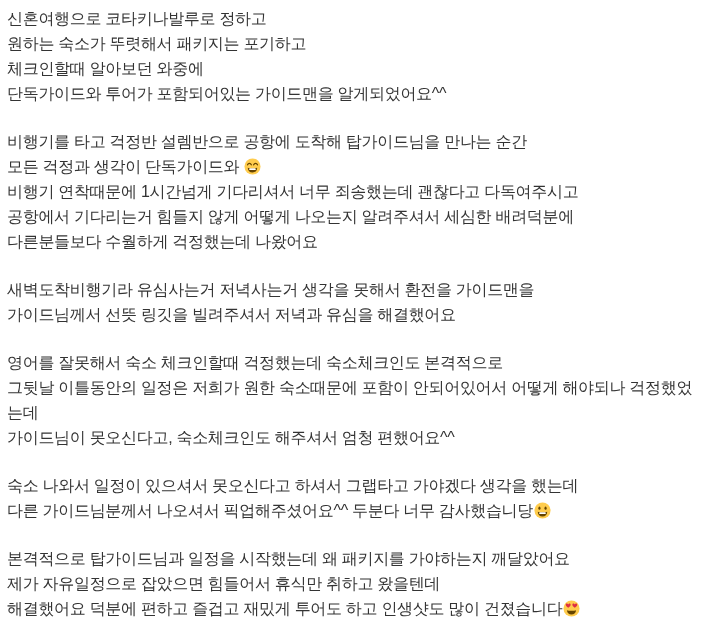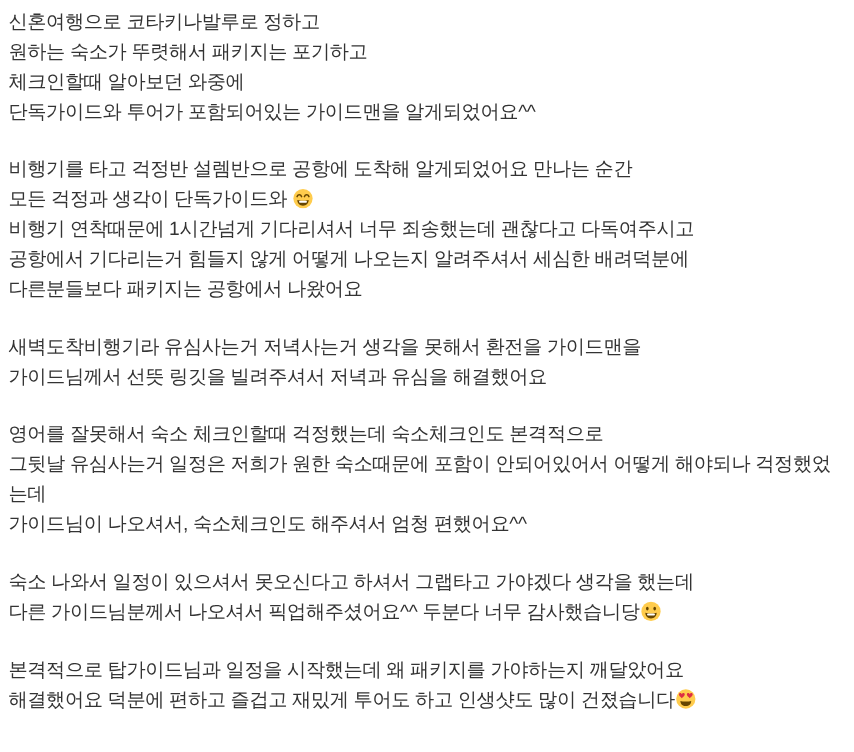--- a/index.html
+++ b/index.html
@@ -41,57 +41,58 @@
 <div class="review-body">
 
   <div class="para">
     <div class="line">신혼여행으로 코타키나발루로 정하고</div>
     <div class="line">원하는 숙소가 뚜렷해서 패키지는 포기하고</div>
     <div class="line">체크인할때 알아보던 와중에</div>
     <div class="line">단독가이드와 투어가 포함되어있는 가이드맨을 알게되었어요^^</div>
   </div>
 
   <div class="para">
-    <div class="line">비행기를 타고 걱정반 설렘반으로 공항에 도착해 알게되었어요 만나는 순간</div>
+    <div class="line">비행기를 타고 걱정반 설렘반으로 공항에 도착해 탑가이드님을 만나는 순간</div>
     <div class="line"><span>모든 걱정과 생각이 단독가이드와 </span><span class="emoji"><svg viewBox="0 0 36 36" xmlns="http://www.w3.org/2000/svg">
       <circle cx="18" cy="18" r="17" fill="#FFCC4D"></circle>
       <path d="M7.5 14.5 C9.2 10.3 13.8 10.3 15.5 14.5" stroke="#664500" stroke-width="2.6" fill="none" stroke-linecap="round"></path>
       <path d="M20.5 14.5 C22.2 10.3 26.8 10.3 28.5 14.5" stroke="#664500" stroke-width="2.6" fill="none" stroke-linecap="round"></path>
       <path d="M18 30.5 C12 30.5 8 26.5 8 20.5 C12.5 22.2 23.5 22.2 28 20.5 C28 26.5 24 30.5 18 30.5 Z" fill="#664500"></path>
       <rect x="11" y="21.8" width="14" height="3.6" rx="1.8" fill="#ffffff"></rect>
     </svg></span></div>
     <div class="line">비행기 연착때문에 1시간넘게 기다리셔서 너무 죄송했는데 괜찮다고 다독여주시고</div>
     <div class="line">공항에서 기다리는거 힘들지 않게 어떻게 나오는지 알려주셔서 세심한 배려덕분에</div>
-    <div class="line">다른분들보다 패키지는 공항에서 나왔어요</div>
+    <div class="line">다른분들보다 수월하게 걱정했는데 나왔어요</div>
   </div>
 
   <div class="para">
     <div class="line">새벽도착비행기라 유심사는거 저녁사는거 생각을 못해서 환전을 가이드맨을</div>
     <div class="line">가이드님께서 선뜻 링깃을 빌려주셔서 저녁과 유심을 해결했어요</div>
   </div>
 
   <div class="para">
     <div class="line">영어를 잘못해서 숙소 체크인할때 걱정했는데 숙소체크인도 본격적으로</div>
-    <div class="line">그뒷날 유심사는거 일정은 저희가 원한 숙소때문에 포함이 안되어있어서 어떻게 해야되나 걱정했었는데</div>
-    <div class="line">가이드님이 나오셔서, 숙소체크인도 해주셔서 엄청 편했어요^^</div>
+    <div class="line">그뒷날 이틀동안의 일정은 저희가 원한 숙소때문에 포함이 안되어있어서 어떻게 해야되나 걱정했었는데</div>
+    <div class="line">가이드님이 못오신다고, 숙소체크인도 해주셔서 엄청 편했어요^^</div>
   </div>
 
   <div class="para">
     <div class="line">숙소 나와서 일정이 있으셔서 못오신다고 하셔서 그랩타고 가야겠다 생각을 했는데</div>
     <div class="line"><span>다른 가이드님분께서 나오셔서 픽업해주셨어요^^ 두분다 너무 감사했습니당</span><span class="emoji"><svg viewBox="0 0 36 36" xmlns="http://www.w3.org/2000/svg">
       <circle cx="18" cy="18" r="17" fill="#FFCC4D"></circle>
       <ellipse cx="11.5" cy="13" rx="2.3" ry="3.4" fill="#664500"></ellipse>
       <ellipse cx="24.5" cy="13" rx="2.3" ry="3.4" fill="#664500"></ellipse>
       <path d="M18 30.5 C12 30.5 8 26.5 8 20.5 C12.5 22.2 23.5 22.2 28 20.5 C28 26.5 24 30.5 18 30.5 Z" fill="#664500"></path>
       <rect x="11" y="21.8" width="14" height="3.6" rx="1.8" fill="#ffffff"></rect>
     </svg></span></div>
   </div>
 
   <div class="para">
     <div class="line">본격적으로 탑가이드님과 일정을 시작했는데 왜 패키지를 가야하는지 깨달았어요</div>
+    <div class="line">제가 자유일정으로 잡았으면 힘들어서 휴식만 취하고 왔을텐데</div>
     <div class="line"><span>해결했어요 덕분에 편하고 즐겁고 재밌게 투어도 하고 인생샷도 많이 건졌습니다</span><span class="emoji"><svg viewBox="0 0 36 36" xmlns="http://www.w3.org/2000/svg">
       <circle cx="18" cy="18" r="17" fill="#FFCC4D"></circle>
       <path d="M11 16.5 C8 14 5.8 12.2 5.8 9.8 C5.8 7.8 7.5 6.8 9 7.5 C10 7.9 10.7 8.8 11 9.4 C11.3 8.8 12 7.9 13 7.5 C14.5 6.8 16.2 7.8 16.2 9.8 C16.2 12.2 14 14 11 16.5 Z" fill="#DD2E44"></path>
       <path d="M25 16.5 C22 14 19.8 12.2 19.8 9.8 C19.8 7.8 21.5 6.8 23 7.5 C24 7.9 24.7 8.8 25 9.4 C25.3 8.8 26 7.9 27 7.5 C28.5 6.8 30.2 7.8 30.2 9.8 C30.2 12.2 28 14 25 16.5 Z" fill="#DD2E44"></path>
       <path d="M18 30.5 C12 30.5 8.5 27 8.5 21.5 C12.5 23 23.5 23 27.5 21.5 C27.5 27 24 30.5 18 30.5 Z" fill="#664500"></path>
     </svg></span></div>
   </div>
 
 </div>
 

